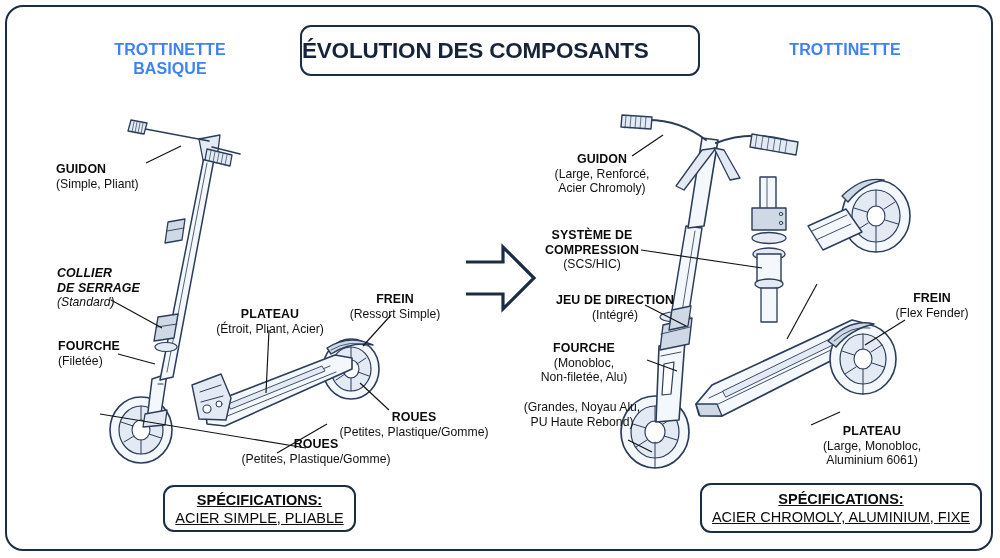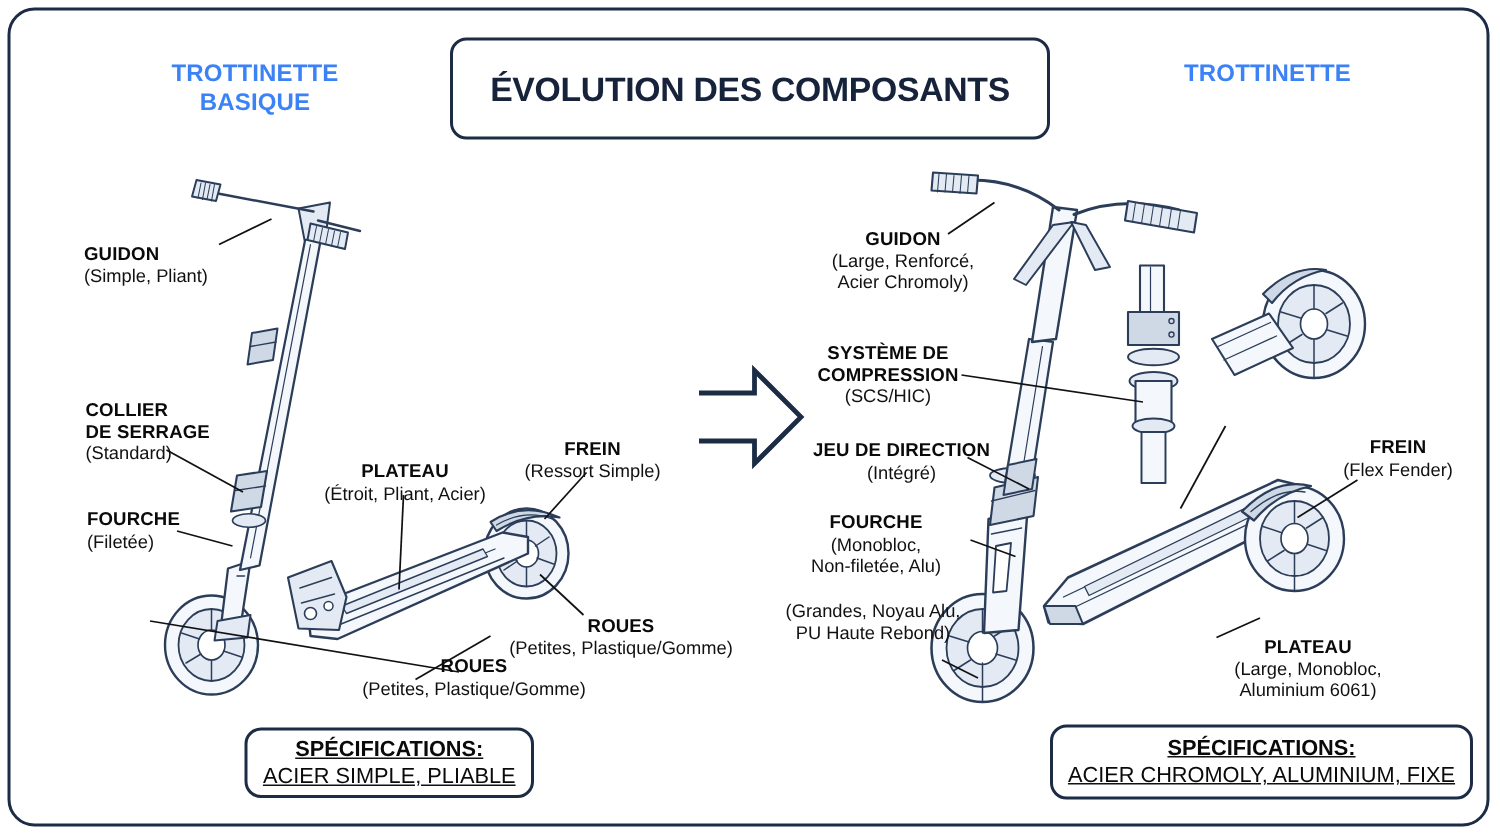--- a/index.html
+++ b/index.html
@@ -7,24 +7,24 @@
        font-family:"Liberation Sans",sans-serif;color:#111111;}
 
   #stage{position:relative;width:1000px;height:558px;background:#ffffff;}
 
   
   .frame{position:absolute;left:5px;top:5px;width:988px;height:546px;
          border:2.5px solid #1c2c45;border-radius:18px;box-sizing:border-box;
          pointer-events:none;}
 
   
-  .title-box{position:absolute;left:300px;top:25px;width:400px;height:68px;
+  .title-box{position:absolute;left:300px;top:25px;width:400px;height:51px;
              border:2.5px solid #1c2c45;border-radius:11px;background:#ffffff;
              box-sizing:border-box;display:flex;flex-direction:column;
-             align-items:center;justify-content:center;}
+             justify-content:center;}
   .title-line{font-size:22.5px;font-weight:bold;color:#16233b;
               letter-spacing:-0.2px;line-height:25px;white-space:nowrap;}
 
   
   .col-head{position:absolute;text-align:center;font-size:16px;font-weight:bold;
             color:#3b82f6;line-height:19px;letter-spacing:0.1px;}
   #head-left{left:40px;top:40px;width:260px;}
   #head-right{left:700px;top:40px;width:290px;}
 
   
@@ -258,21 +258,21 @@
   </div>
   <div class="col-head" id="head-right">
     <div>TROTTINETTE</div>
   </div>
 
   <div class="callout ta-left" style="left:56px;top:162px;">
     <div class="ttl">GUIDON</div>
     <div class="sub">(Simple, Pliant)</div>
   </div>
 
-  <div class="callout ta-left" style="left:57px;top:266px;">
+  <div class="callout ta-left" style="left:57px;top:266px;font-style:italic;">
     <div class="ttl">COLLIER</div>
     <div class="ttl">DE SERRAGE</div>
     <div class="sub">(Standard)</div>
   </div>
 
   <div class="callout ta-left" style="left:58px;top:339px;">
     <div class="ttl">FOURCHE</div>
     <div class="sub">(Filetée)</div>
   </div>
 
@@ -301,21 +301,21 @@
     <div class="sub">(Large, Renforcé,</div>
     <div class="sub">Acier Chromoly)</div>
   </div>
 
   <div class="callout ta-center" style="left:528px;top:228px;width:128px;">
     <div class="ttl">SYSTÈME DE</div>
     <div class="ttl">COMPRESSION</div>
     <div class="sub">(SCS/HIC)</div>
   </div>
 
-  <div class="callout ta-center" style="left:534px;top:293px;width:134px;">
+  <div class="callout ta-center" style="left:548px;top:293px;width:134px;">
     <div class="ttl">JEU DE DIRECTION</div>
     <div class="sub">(Intégré)</div>
   </div>
 
   <div class="callout ta-center" style="left:525px;top:341px;width:118px;">
     <div class="ttl">FOURCHE</div>
     <div class="sub">(Monobloc,</div>
     <div class="sub">Non-filetée, Alu)</div>
   </div>
 

